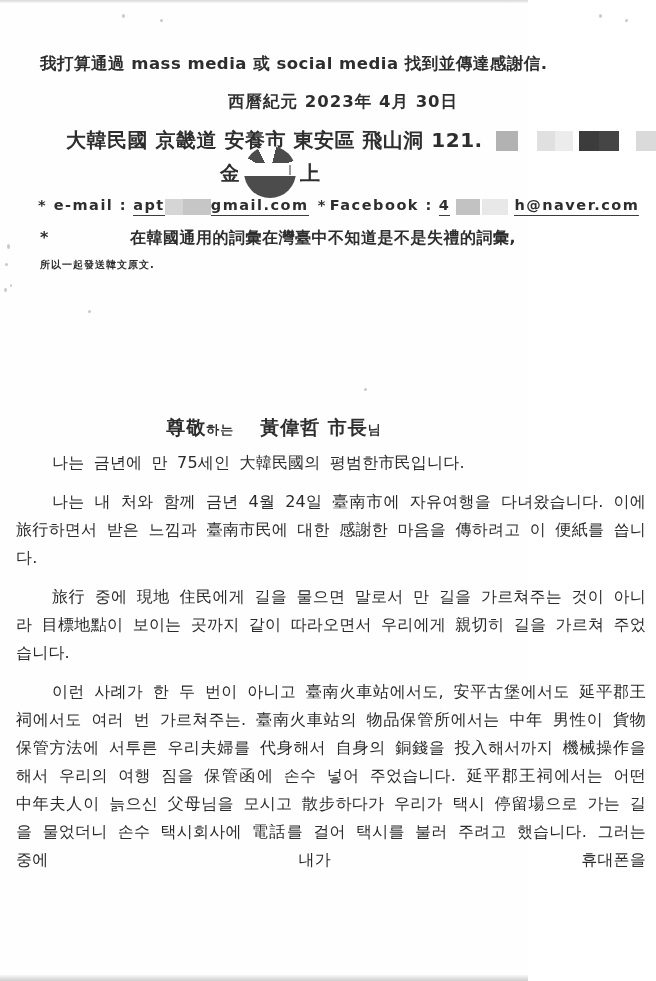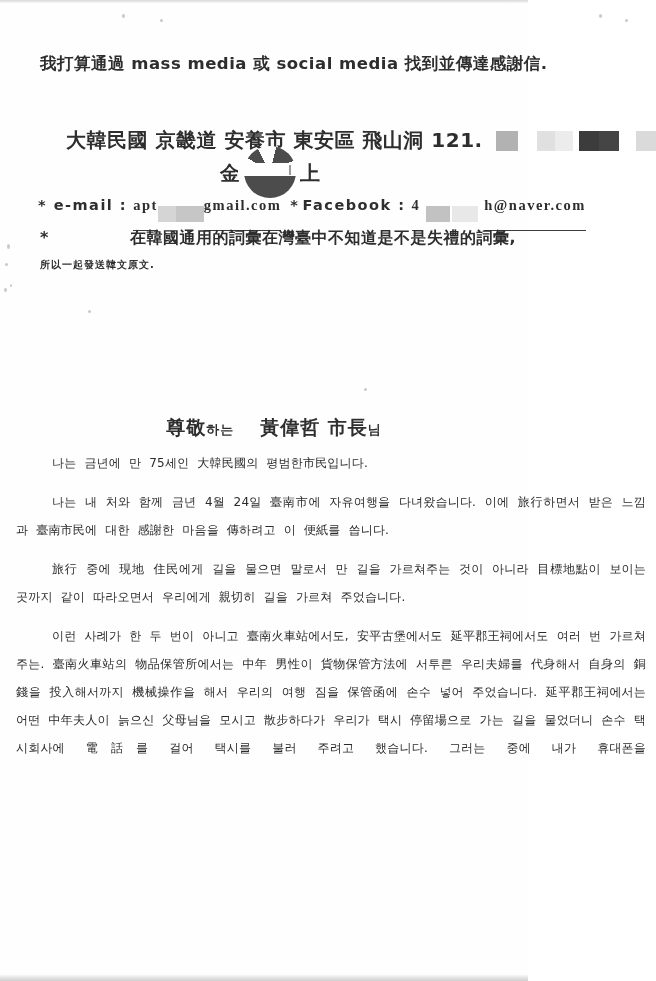--- a/index.html
+++ b/index.html
@@ -64,21 +64,21 @@
     background: #9a9a9a;
   }
 
   .contact {
     position: absolute; top: 197px; left: 38px;
     font-size: 14.5px; font-weight: 600; letter-spacing: 1.5px;
     white-space: nowrap; display: flex; align-items: flex-start;
   }
   .contact .lbl { margin-right: 6px; }
   .contact .sep { margin-left: 9px; margin-right: 3px; }
-  .contact .u { border-bottom: 1.5px solid #3c3c3c; padding-bottom: 16px; font-family: Liberation Serif, serif; }
+  .contact .u { border-bottom: 1.5px solid #3c3c3c; padding-bottom: 2px; }
   .contact .gap-l { margin-left: 6px; }
   .iblock { display: inline-block; height: 16px; align-self: center; }
 
   .remark {
     position: absolute; top: 228px; left: 40px; right: 12px;
     display: flex; font-size: 16px; font-weight: 600;
   }
   .remark .txt { margin-left: auto; letter-spacing: 0.5px; }
   .remark2 {
     position: absolute; top: 258px; left: 40px;
@@ -92,21 +92,21 @@
     transform: translateX(10px);
   }
   .salutation .small { font-size: 13px; font-weight: 600; }
   .salutation .recipient { margin-left: 26px; }
 
   .bodytext {
     position: absolute; top: 449px; left: 16px; width: 630px;
   }
   .bodytext p {
     margin: 0 0 11px 0;
-    font-size: 12px; font-weight: 500;
+    font-size: 16px; font-weight: 500;
     line-height: 28px;
     text-align: justify;
     text-indent: 36px;
     word-spacing: 4px;
     letter-spacing: 0.2px;
     color: #2a2a2a;
   }
   .bodytext p.cut { text-align-last: justify; }
 </style>
 </head>
@@ -122,20 +122,21 @@
   <div class="speck" style="left:625px;top:19px;width:3px;height:3px;"></div>
   <div class="speck" style="left:7px;top:244px;width:3px;height:5px;"></div>
   <div class="speck" style="left:5px;top:263px;width:3px;height:3px;"></div>
   <div class="speck" style="left:4px;top:288px;width:3px;height:4px;"></div>
   <div class="speck" style="left:10px;top:284px;width:2px;height:3px;"></div>
   <div class="speck" style="left:88px;top:310px;width:3px;height:3px;"></div>
   <div class="speck" style="left:364px;top:388px;width:3px;height:3px;"></div>
 
   <div class="intro">我打算通過 mass media 或 social media 找到並傳達感謝信.</div>
 
+  <div class="date">西曆紀元 2023年 4月 30日</div>
 
   <div class="addr">
     <span>大韓民國 京畿道 安養市 東安區 飛山洞 121.</span><span class="blocks">
       <span class="px-block" style="width:22px;background:#b2b2b2"></span>
       <span class="px-block" style="width:36px;background:linear-gradient(90deg,#e0e0e0 50%,#ececec 50%);margin-left:19px"></span>
       <span class="px-block" style="width:40px;background:linear-gradient(90deg,#3c3c3c 50%,#454545 50%);margin-left:6px"></span>
       <span class="px-block" style="width:22px;background:#dadada;margin-left:17px"></span>
       <span class="px-block" style="width:40px;background:linear-gradient(90deg,#a6a6a6 50%,#9d9d9d 50%);margin-left:17px"></span>
     </span>
   </div>

